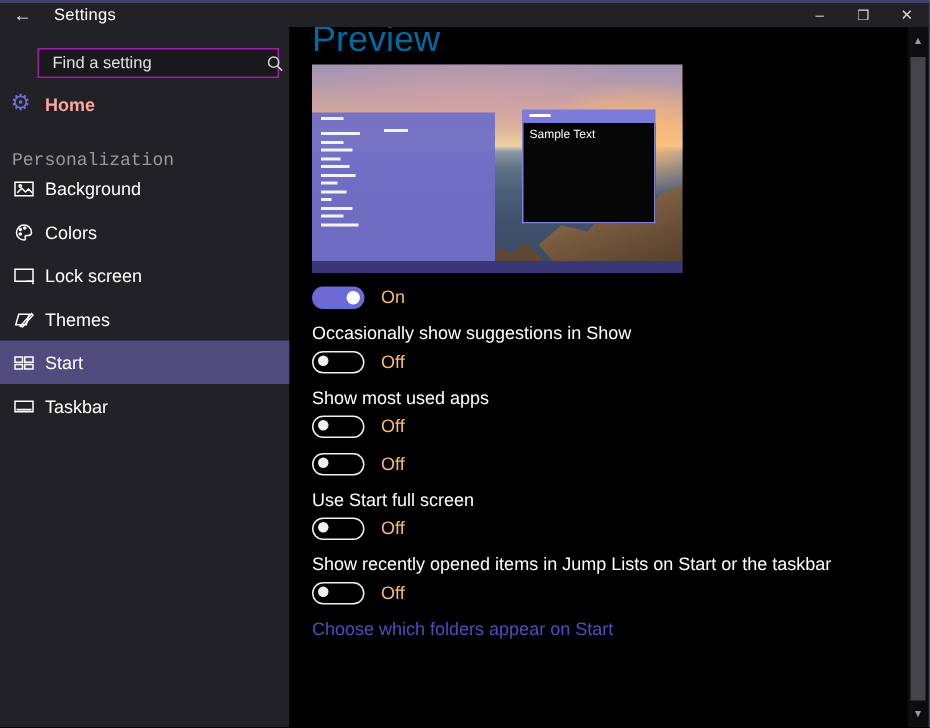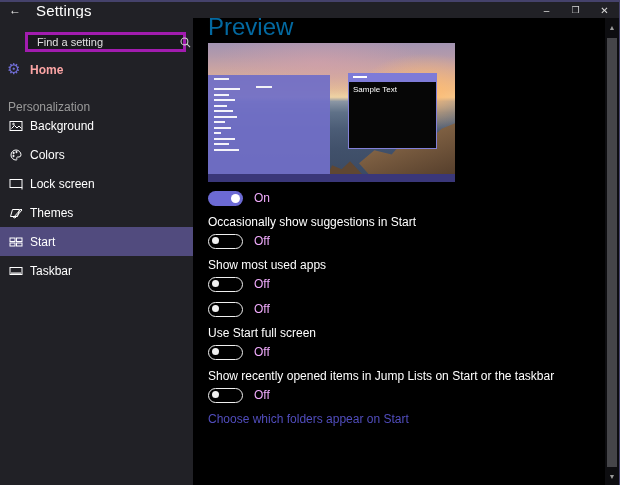--- a/index.html
+++ b/index.html
@@ -5,39 +5,39 @@
   * { margin:0; padding:0; box-sizing:border-box; }
   html,body { background:#000; }
   body { font-family:"Liberation Sans", sans-serif; width:620px; height:485px; overflow:hidden; }
   .window { position:relative; width:620px; height:485px; background:#000;
             border-top:2px solid #45426b; border-right:1px solid #45426b; overflow:hidden; }
 
   
   .titlebar { position:absolute; left:0; top:0; right:0; height:16px; background:#212126;
               display:flex; align-items:center; color:#e8e8e8; }
   .back-btn { width:30px; text-align:center; font-size:12px; color:#eee; cursor:default; }
-  .tb-title { font-size:15px; color:#fff; margin-left:6px; letter-spacing:.2px; }
+  .tb-title { font-size:11px; color:#fff; margin-left:6px; letter-spacing:.2px; }
   .tb-spacer { flex:1; }
   .tb-btn { width:29px; height:16px; display:flex; align-items:center; justify-content:center;
             color:#d8d8d8; font-size:10px; }
   .tb-btn.max { font-size:9px; }
 
   
   .sidebar { position:absolute; left:0; top:16px; width:193px; bottom:0; background:#212126; }
   .searchbox { position:absolute; left:25px; top:14px; width:161px; height:20px;
-               background:#19191d; border:3px solid #a21caf; display:flex; align-items:center; }
+               background:#19191d; border:1px solid #a21caf; display:flex; align-items:center; }
   .searchbox input { flex:1; background:transparent; border:none; outline:none; color:#e8e8e8;
                      font-size:11px; padding-left:9px; font-family:"Liberation Sans",sans-serif; }
   .searchbox input::placeholder { color:#e0e0e0; opacity:1; }
   .search-glyph { width:20px; display:flex; justify-content:center; }
   .home-row { position:absolute; left:0; top:38px; width:100%; height:27px;
               display:flex; align-items:center; }
   .home-icon { position:absolute; left:7px; top:5px; font-size:15px; line-height:16px; color:#706dd6; }
   .home-label { position:absolute; left:30px; font-size:12px; font-weight:bold; color:#fca5a5; }
-  .section-label { position:absolute; left:8px; top:82px; font-size:12px; color:#9a9a9a; }
+  .section-label { position:absolute; left:8px; top:82px; font-size:12px; color:#9a9a9a;font-family:Liberation Mono, monospace; }
   .nav-item { position:absolute; left:0; width:100%; height:29px; }
   .nav-item.selected { background:#514b7e; }
   .nav-icon { position:absolute; left:8px; top:7px; width:16px; height:16px; }
   .nav-icon svg { width:16px; height:16px; }
   .nav-label { position:absolute; left:30px; top:8px; font-size:12px; color:#fff; }
 
   
   .content { position:absolute; left:193px; top:16px; right:1px; bottom:0; background:#000;
              overflow:hidden; padding-left:15px; color:#fff; }
   .page-heading { font-size:24px; font-weight:400; color:#0369a1; line-height:26px; margin-top:-4px; }
@@ -78,21 +78,21 @@
   .setting-row { margin-bottom:9px; }
   .setting-label { font-size:12px; line-height:14px; color:#fff; }
   .toggle-row { display:flex; align-items:center; margin-top:4px; height:16px; }
   .toggle { position:relative; width:35px; height:15px; border-radius:8px; }
   .toggle.on { background:#6c6ad4; }
   .toggle.on .knob { position:absolute; right:3px; top:3px; width:9px; height:9px;
                      border-radius:50%; background:#fff; }
   .toggle.off { border:1.5px solid #f0f0f0; background:transparent; }
   .toggle.off .knob { position:absolute; left:3px; top:2.5px; width:7px; height:7px;
                       border-radius:50%; background:#f0f0f0; }
-  .toggle-state { font-size:12px; color:#f0abfc; margin-left:11px; }
+  .toggle-state { font-size:12px; color:#fdba74; margin-left:11px; }
   .folders-link { margin-top:4px; font-size:12px; color:#514dbd; cursor:default; }
 
   
   .scrollbar { position:absolute; right:0; top:16px; bottom:0; width:14px; background:#0d0d10; }
   .scroll-arrow { position:absolute; left:0; width:14px; height:14px; display:flex;
                   align-items:center; justify-content:center; color:#9a9a9a; font-size:7px; }
   .scroll-arrow.up { top:2px; }
   .scroll-arrow.down { bottom:2px; }
   .scroll-thumb { position:absolute; left:2px; right:2px; top:20px; bottom:18px; background:#454549; }
 </style>
@@ -224,21 +224,21 @@
   <div class="setting-row">
     <div class="toggle-row">
       <div class="toggle on">
               <div class="knob"></div>
             </div>
       <div class="toggle-state">On</div>
     </div>
   </div>
 
   <div class="setting-row">
-    <div class="setting-label">Occasionally show suggestions in Start</div>
+    <div class="setting-label">Occasionally show suggestions in Show</div>
     <div class="toggle-row">
       <div class="toggle off">
               <div class="knob"></div>
             </div>
       <div class="toggle-state">Off</div>
     </div>
   </div>
 
   <div class="setting-row">
     <div class="setting-label">Show most used apps</div>

